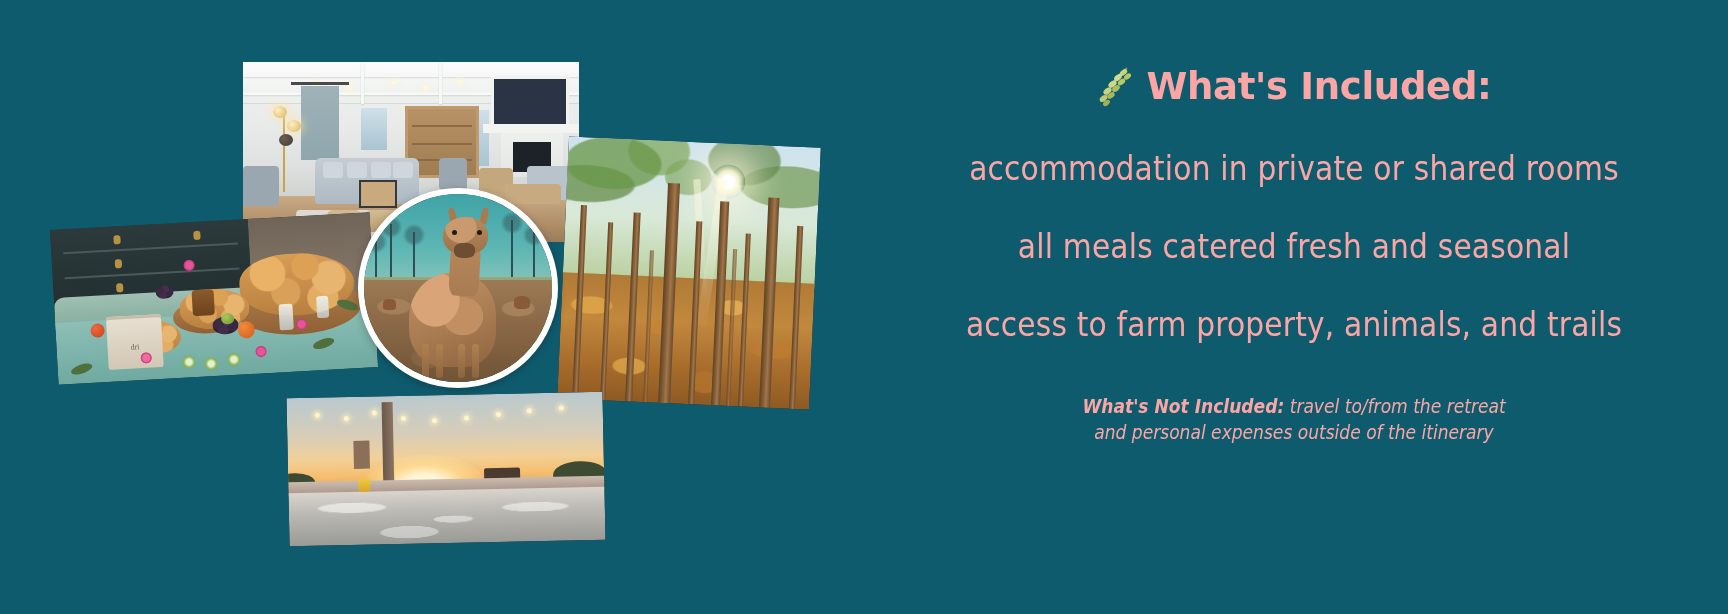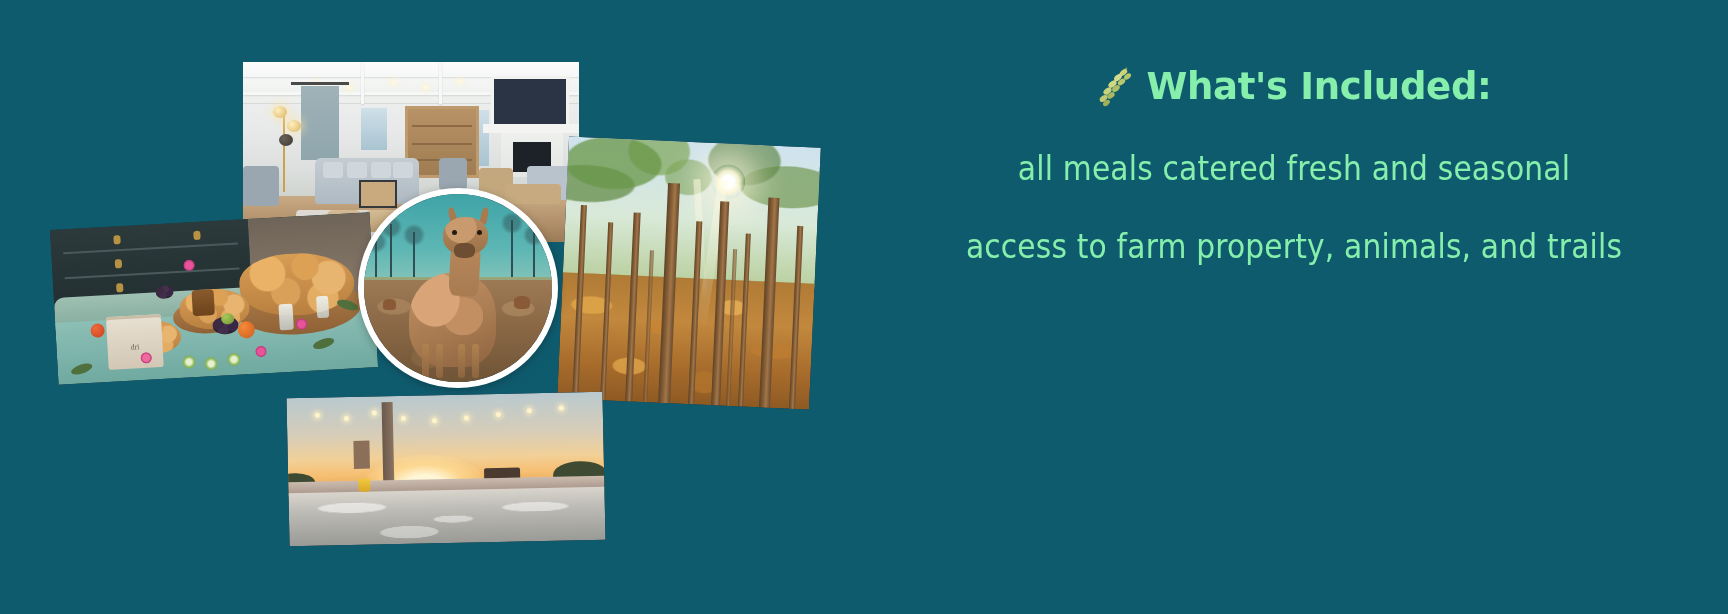--- a/index.html
+++ b/index.html
@@ -668,38 +668,43 @@
         <div class="al-ear" style="left:62%;top:7%;transform:rotate(12deg)"></div>
         <div class="al-head"></div>
         <div class="al-eye" style="left:47%;top:19%"></div>
         <div class="al-eye" style="left:60%;top:19%"></div>
         <div class="al-muzzle"></div>
       </div>
     </div>
 
   </div>
 
-  <div id="text-panel" style="color: #86efac;">
+  <div id="text-panel" style="color: #fca5a5;">
 
     <div id="heading-row">
       <svg id="leaf-icon" viewBox="0 0 40 44" aria-hidden="true">
         <path d="M31 4 C22 11, 14 21, 8 38" stroke="#8a9a4e" stroke-width="1.6" fill="none"></path>
         <ellipse cx="27.5" cy="8.5" rx="4.2" ry="2.6" fill="#c9d47a" transform="rotate(-38 27.5 8.5)"></ellipse>
         <ellipse cx="31.5" cy="12.5" rx="4.0" ry="2.4" fill="#b6c669" transform="rotate(-38 31.5 12.5)"></ellipse>
         <ellipse cx="22.0" cy="13.5" rx="4.4" ry="2.7" fill="#d3dc8c" transform="rotate(-38 22 13.5)"></ellipse>
         <ellipse cx="25.5" cy="18.0" rx="4.2" ry="2.6" fill="#bac86c" transform="rotate(-38 25.5 18)"></ellipse>
         <ellipse cx="16.5" cy="20.0" rx="4.6" ry="2.9" fill="#cfd984" transform="rotate(-38 16.5 20)"></ellipse>
         <ellipse cx="20.0" cy="24.5" rx="4.3" ry="2.7" fill="#aebe63" transform="rotate(-38 20 24.5)"></ellipse>
         <ellipse cx="11.5" cy="27.0" rx="4.6" ry="2.9" fill="#c7d27c" transform="rotate(-38 11.5 27)"></ellipse>
         <ellipse cx="15.0" cy="31.5" rx="4.2" ry="2.6" fill="#a8b85e" transform="rotate(-38 15 31.5)"></ellipse>
         <ellipse cx="7.5" cy="34.5" rx="4.3" ry="2.7" fill="#bdc974" transform="rotate(-38 7.5 34.5)"></ellipse>
         <ellipse cx="10.5" cy="39.0" rx="3.9" ry="2.4" fill="#9fb058" transform="rotate(-38 10.5 39)"></ellipse>
       </svg>
       <div id="heading-text">What's Included:</div>
     </div>
 
+    <div class="included-line">accommodation in private or shared rooms</div>
     <div class="included-line">all meals catered fresh and seasonal</div>
     <div class="included-line">access to farm property, animals, and trails</div>
 
+    <div id="not-included">
+      <div><span id="not-included-label">What's Not Included:</span><span> travel to/from the retreat</span></div>
+      <div>and personal expenses outside of the itinerary</div>
+    </div>
 
   </div>
 
 </div>
 
 </body></html>

